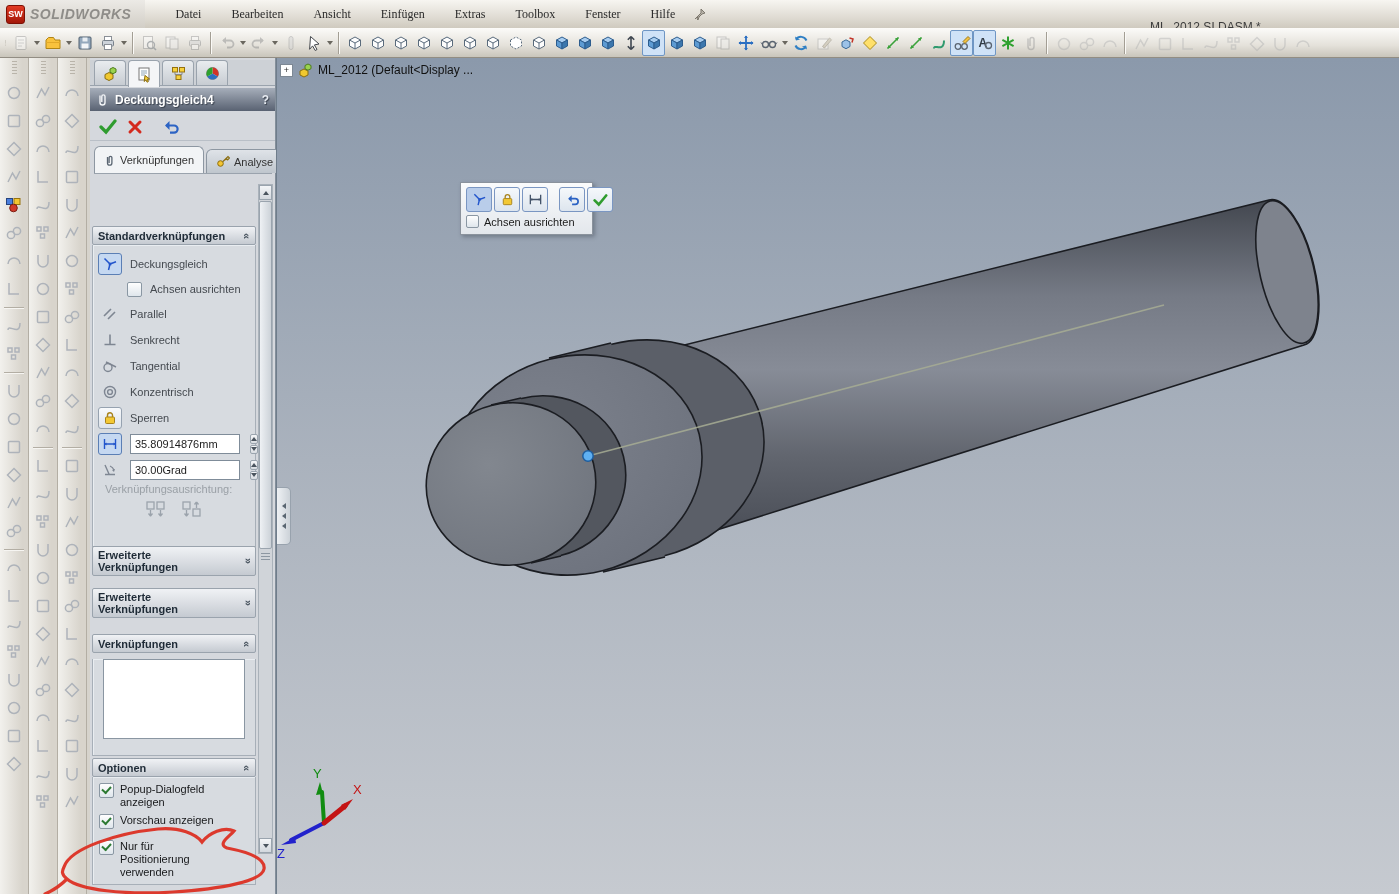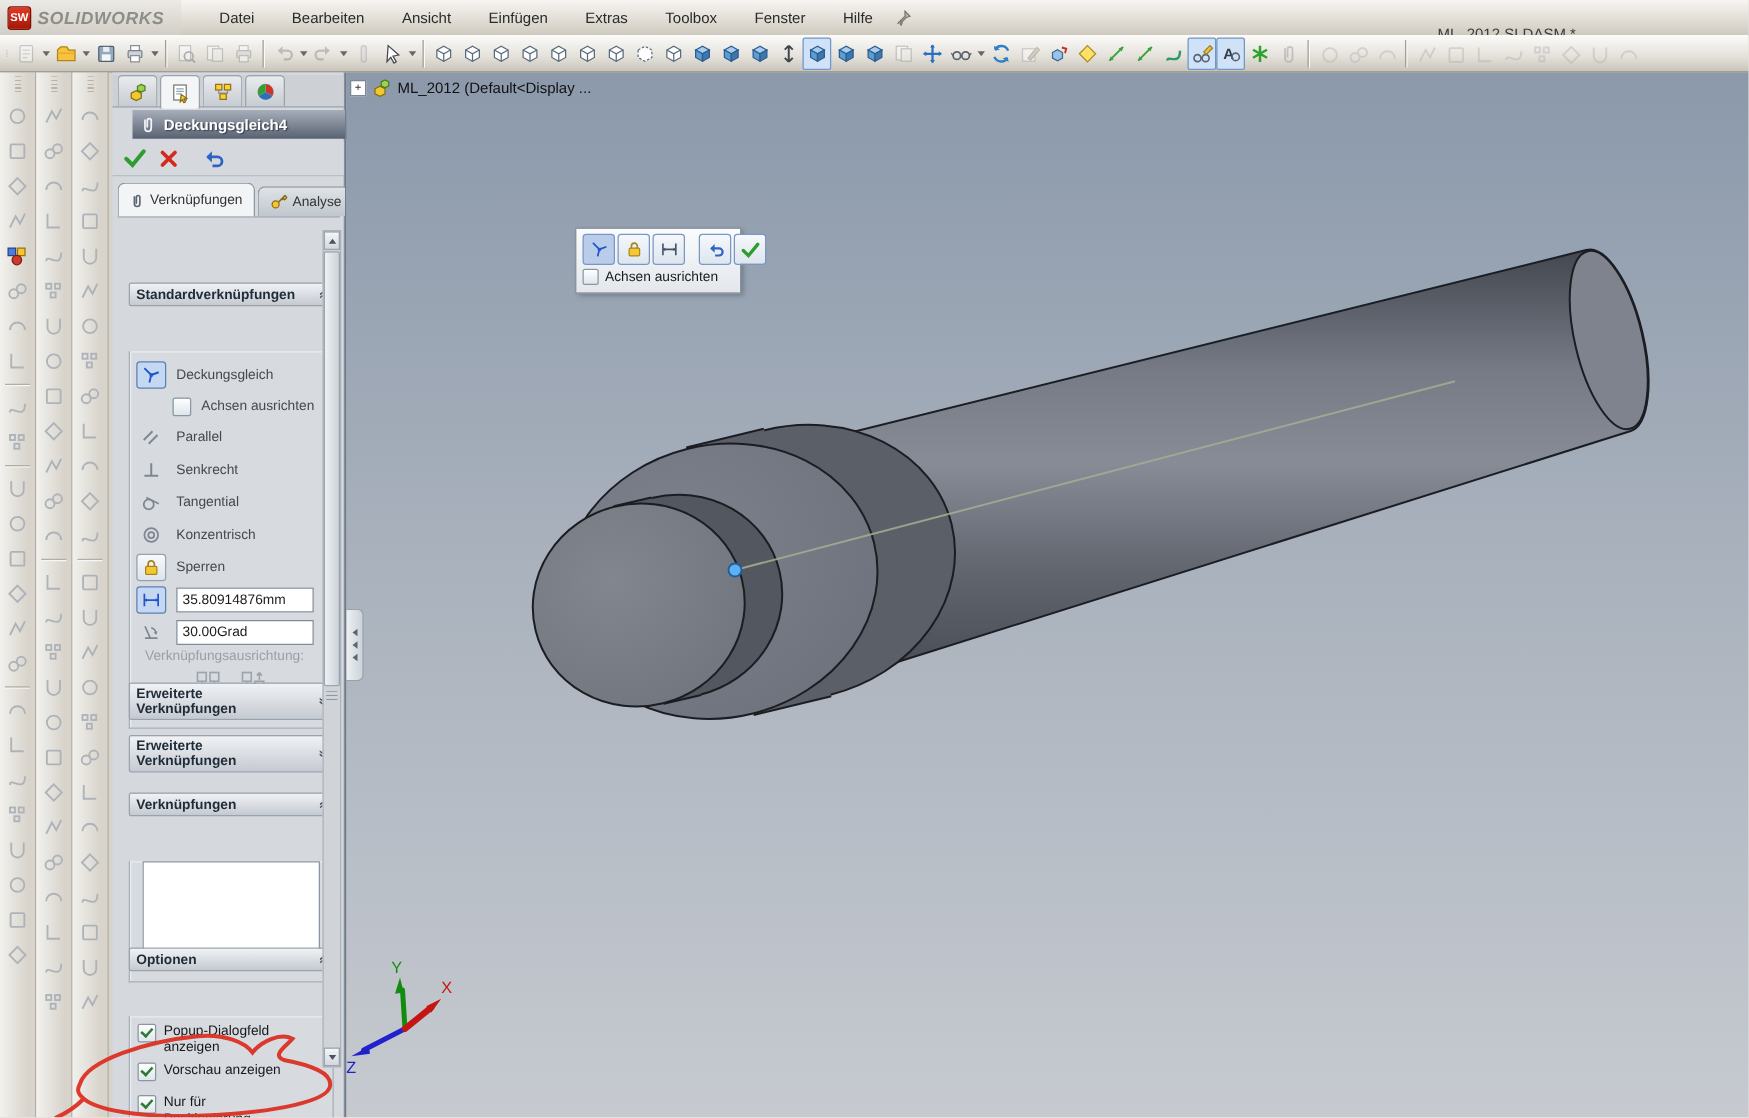--- a/index.html
+++ b/index.html
@@ -10,21 +10,21 @@
   #titlebar{position:absolute;left:0;top:0;width:100%;height:28px;
     background:linear-gradient(#f7f5f1,#dcd8cf 70%,#cfcabf);
     border-bottom:1px solid #a7a29a;display:flex;align-items:center;}
   #brand{display:flex;align-items:center;gap:5px;padding:0 14px 0 6px;height:100%;
     background:linear-gradient(#eceae6,#d2cec6);}
   #brand .swbox{width:17px;height:17px;background:linear-gradient(#e23b24,#a31708);
     border-radius:3px;color:#fff;font-weight:bold;font-size:9px;display:flex;
     align-items:center;justify-content:center;border:1px solid #7c1004;}
   #brand .swtxt{font-size:14px;font-weight:bold;font-style:italic;color:#8f8d89;letter-spacing:.5px;}
   #menus{display:flex;gap:26px;margin-left:28px;color:#2a2a2a;font-size:12px;}
-  #menus .menu-item{cursor:default;padding:2px 2px;}
+  #menus .menu-item{cursor:default;padding:2px 2px;font-family:Liberation Serif, serif;}
   #pin-icon{margin-left:16px;color:#8a857c;font-size:12px;}
   #wintitle{position:absolute;left:1150px;top:20px;color:#3c3c3c;font-size:12px;}
   
   #toolbar{position:absolute;left:0;top:28px;width:100%;height:30px;
     background:linear-gradient(#fcfbf9,#e4e1da 60%,#c9c5bb);
     border-bottom:1px solid #928d83;display:flex;align-items:center;padding-left:2px;box-sizing:border-box;}
   .tbico{width:23px;height:26px;display:flex;align-items:center;justify-content:center;
     border-radius:2px;flex:none;}
   .tbico.sel{background:#cfe2f7;border:1px solid #6f96c4;width:21px;height:24px;}
   .tbico.dis{opacity:.42;filter:grayscale(.8);}
@@ -44,21 +44,21 @@
   .lsep{width:20px;height:1px;background:#b3aea4;box-shadow:0 1px 0 #f6f5f2;margin:4px 0;flex:none;}
   
   #panel{position:absolute;left:90px;top:58px;width:186px;height:836px;
     background:#d5d8dd;border-right:1px solid #848f9b;box-sizing:border-box;}
   .ptabs{position:absolute;left:0;top:2px;width:100%;height:26px;display:flex;gap:2px;
     padding-left:4px;border-bottom:1px solid #9aa3ad;background:#cdd1d6;box-sizing:border-box;}
   .ptab{width:30px;height:24px;border:1px solid #9aa3ad;border-bottom:none;
     border-radius:4px 4px 0 0;background:linear-gradient(#e9ecef,#c7ccd2);
     display:flex;align-items:center;justify-content:center;}
   .ptab.active{background:#f4f5f7;height:26px;}
-  .phead{position:absolute;left:16px;top:30px;width:100%;height:23px;
+  .phead{position:absolute;left:0;top:30px;width:100%;height:23px;
     background:linear-gradient(#a6aeba,#596272);color:#fff;font-weight:bold;font-size:12px;
     display:flex;align-items:center;gap:6px;padding:0 6px;box-sizing:border-box;
     text-shadow:1px 1px 1px #39404c;}
   .phead .qmark{margin-left:auto;color:#e8ecf2;font-weight:bold;font-size:12px;}
   .pacts{position:absolute;left:0;top:55px;width:100%;height:28px;display:flex;align-items:center;
     gap:10px;padding-left:8px;background:#d5d8dd;border-bottom:1px solid #b9bfc7;box-sizing:border-box;}
   .pmtabs{position:absolute;left:4px;top:88px;width:178px;height:27px;display:flex;align-items:flex-end;gap:2px;
     border-bottom:1px solid #9aa3ad;}
   .pmtab{height:23px;border:1px solid #8d97a2;border-bottom:none;border-radius:6px 6px 0 0;
     display:flex;align-items:center;gap:4px;padding:0 9px;
@@ -70,41 +70,41 @@
   .selbox{flex:1;height:34px;background:#fff;border:1px solid #5f9bd6;overflow:hidden;}
   .selrow{margin-top:-6px;height:17px;background:#3e9ef0;color:#fff;font-size:11px;
     padding:2px 3px 0;white-space:nowrap;}
   .ghdr{height:15px;background:linear-gradient(#f0f2f5,#c5cad1);
     border:1px solid #9aa3ad;border-radius:2px;display:flex;align-items:center;
     padding:1px 5px;font-weight:bold;color:#1f2b37;}
   .ghdr .chev{margin-left:auto;color:#4a5560;font-size:11px;font-weight:bold;display:inline-block;}
   .chev.up{transform:rotate(90deg);}
   .chev.down{transform:rotate(-90deg);}
   .framebox{border:1px solid #a7afb8;border-top:none;background:#d7dbe0;
-    box-shadow:inset 1px 1px 0 #e9edf1;margin-top:36px;}
+    box-shadow:inset 1px 1px 0 #e9edf1;}
   .mrow{display:flex;align-items:center;height:26px;gap:8px;padding-left:5px;color:#44494f;}
   .mrow.indent{padding-left:34px;height:24px;}
   .mico{width:24px;height:22px;display:flex;align-items:center;justify-content:center;flex:none;}
   .mico.on{background:#c5d8f1;border:1px solid #5b7fb5;border-radius:3px;width:22px;height:20px;}
   .mico.btn{background:linear-gradient(#f8fafc,#dde3ea);border:1px solid #96a2b0;border-radius:3px;width:22px;height:20px;}
   .cb{width:13px;height:13px;border:1px solid #8a97a3;border-radius:2px;
     background:linear-gradient(#fefefe,#dfe6ec);position:relative;flex:none;}
   .cb[data-checked="true"]::after{content:"";position:absolute;left:2px;top:2px;width:7px;height:4px;
     border-left:2px solid #2d7a33;border-bottom:2px solid #2d7a33;transform:rotate(-48deg);}
   .pinput{width:100px;height:16px;border:1px solid #7f8c99;background:#fff;
     font-family:"Liberation Sans",sans-serif;font-size:11px;padding:1px 4px;color:#1c1c1c;}
   .spin{width:15px;height:20px;display:flex;flex-direction:column;gap:1px;margin-left:2px;}
   .spin b{flex:1;border:1px solid #9aa4ae;border-radius:2px;
     background:linear-gradient(#f5f6f8,#d8dce1);display:flex;align-items:center;justify-content:center;}
   .tri-up{width:0;height:0;border-left:3px solid transparent;border-right:3px solid transparent;border-bottom:4px solid #4a545e;}
   .tri-dn{width:0;height:0;border-left:3px solid transparent;border-right:3px solid transparent;border-top:4px solid #4a545e;}
   .tri-lf{width:0;height:0;border-top:3px solid transparent;border-bottom:3px solid transparent;border-right:4px solid #5a6672;margin:2px 0;}
   .dimlabel{color:#9aa0a6;padding-left:12px;}
   .alignbtns{display:flex;gap:14px;justify-content:center;padding-top:4px;opacity:.55;}
-  .secblock{position:absolute;left:13px;width:164px;}
+  .secblock{position:absolute;left:2px;width:164px;}
   .listbox{background:#fff;border:1px solid #8a96a2;margin:6px 10px 8px;height:78px;}
   .optrow{display:flex;align-items:flex-start;gap:6px;padding:3px 4px 2px 6px;color:#17181a;line-height:13px;}
   .scrollcol{position:absolute;right:2px;top:126px;width:15px;height:670px;
     background:#d0d4d9;border:1px solid #aab2ba;box-sizing:border-box;}
   .scrollbtn{position:absolute;left:0;width:13px;height:15px;
     background:linear-gradient(#f4f6f8,#d3d8de);border:1px solid #9aa4ae;
     display:flex;align-items:center;justify-content:center;box-sizing:border-box;}
   .scrollthumb{position:absolute;left:0;top:16px;width:13px;height:348px;
     background:linear-gradient(90deg,#eef1f4,#ccd2d8);border:1px solid #9aa4ae;border-radius:2px;box-sizing:border-box;}
   .scrollgrip{position:absolute;left:2px;top:368px;width:9px;height:8px;

